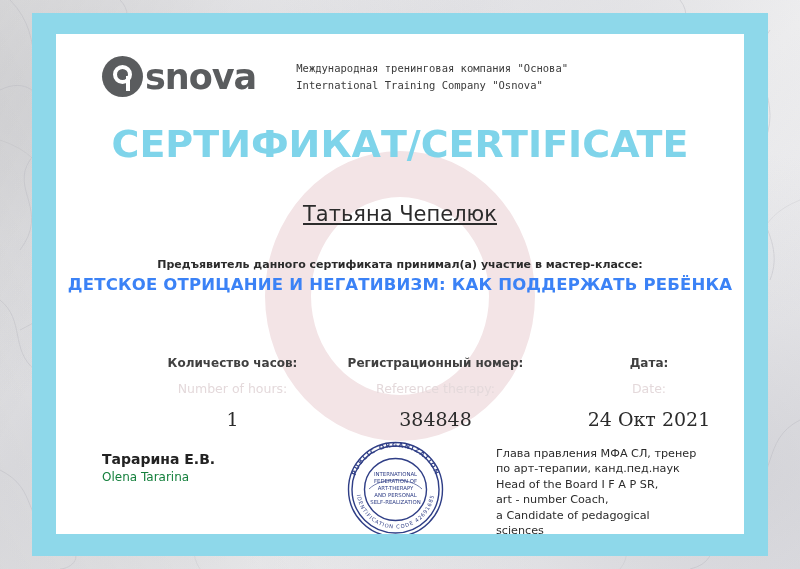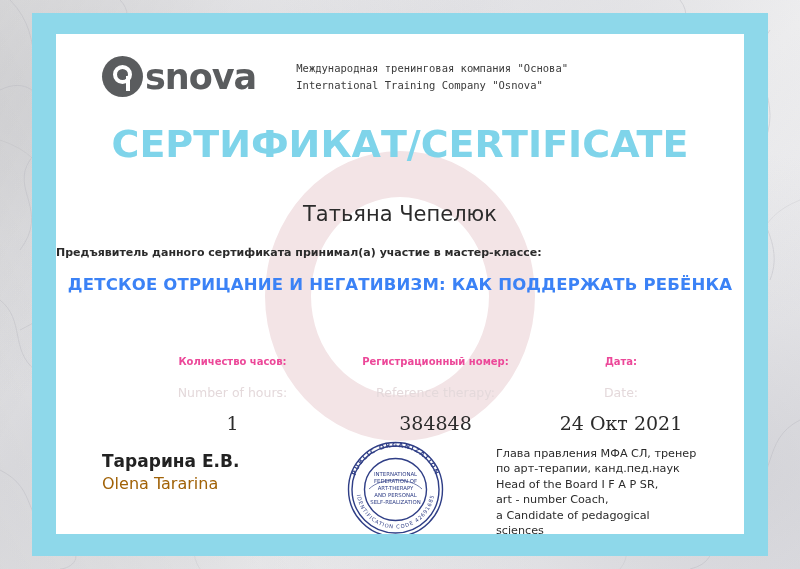--- a/index.html
+++ b/index.html
@@ -151,28 +151,29 @@
 
   
   .recipient {
     position: absolute;
     top: 168px;
     width: 100%;
     text-align: center;
     font-family: "DejaVu Sans", sans-serif;
     font-size: 21px;
     color: #2b2b2b;
+    text-decoration: underline;
   }
 
   
   .participation {
     position: absolute;
-    top: 212px;
-    width: 100%;
-    text-align: left;
+    top: 224px;
+    width: 100%;
+    text-align: center;
     font-family: "DejaVu Sans", sans-serif;
     font-size: 11px;
     font-weight: 700;
     color: #2b2b2b;
   }
 
   
   .course {
     position: absolute;
     top: 241px;
@@ -192,60 +193,60 @@
     left: 0;
     width: 100%;
     height: 70px;
   }
   .field {
     position: absolute;
     text-align: center;
   }
   .field-ru {
     font-family: "DejaVu Sans", sans-serif;
-    font-size: 10px;
-    font-weight: 700;
-    color: #ec4899;
+    font-size: 12px;
+    font-weight: 700;
+    color: #404040;
     white-space: nowrap;
   }
   .field-en {
     font-family: "DejaVu Sans", sans-serif;
     font-size: 12.5px;
     color: #e4d9db;
-    margin-top: 18px;
+    margin-top: 11px;
     white-space: nowrap;
   }
   .field-val {
     font-family: "DejaVu Serif", serif;
     font-size: 19px;
     color: #2b2b2b;
     margin-top: 12px;
     white-space: nowrap;
   }
   #field-hours  { left: 84px;  width: 185px; }
   #field-ref    { left: 272px; width: 215px; }
-  #field-date   { left: 490px; width: 150px; }
+  #field-date   { left: 518px; width: 150px; }
 
   
   .signature {
     position: absolute;
     left: 46px;
     top: 417px;
     text-align: left;
   }
   .sig-ru {
     font-family: "DejaVu Sans", sans-serif;
-    font-size: 17px;
+    font-size: 14px;
     font-weight: 700;
     color: #222;
   }
   .sig-en {
     font-family: "DejaVu Sans", sans-serif;
-    font-size: 16px;
-    color: #a16207;
+    font-size: 12px;
+    color: #15803d;
     margin-top: 3px;
   }
 
   .stamp {
     position: absolute;
     left: 283px;
     top: 399px;
     width: 113px;
     height: 113px;
   }

